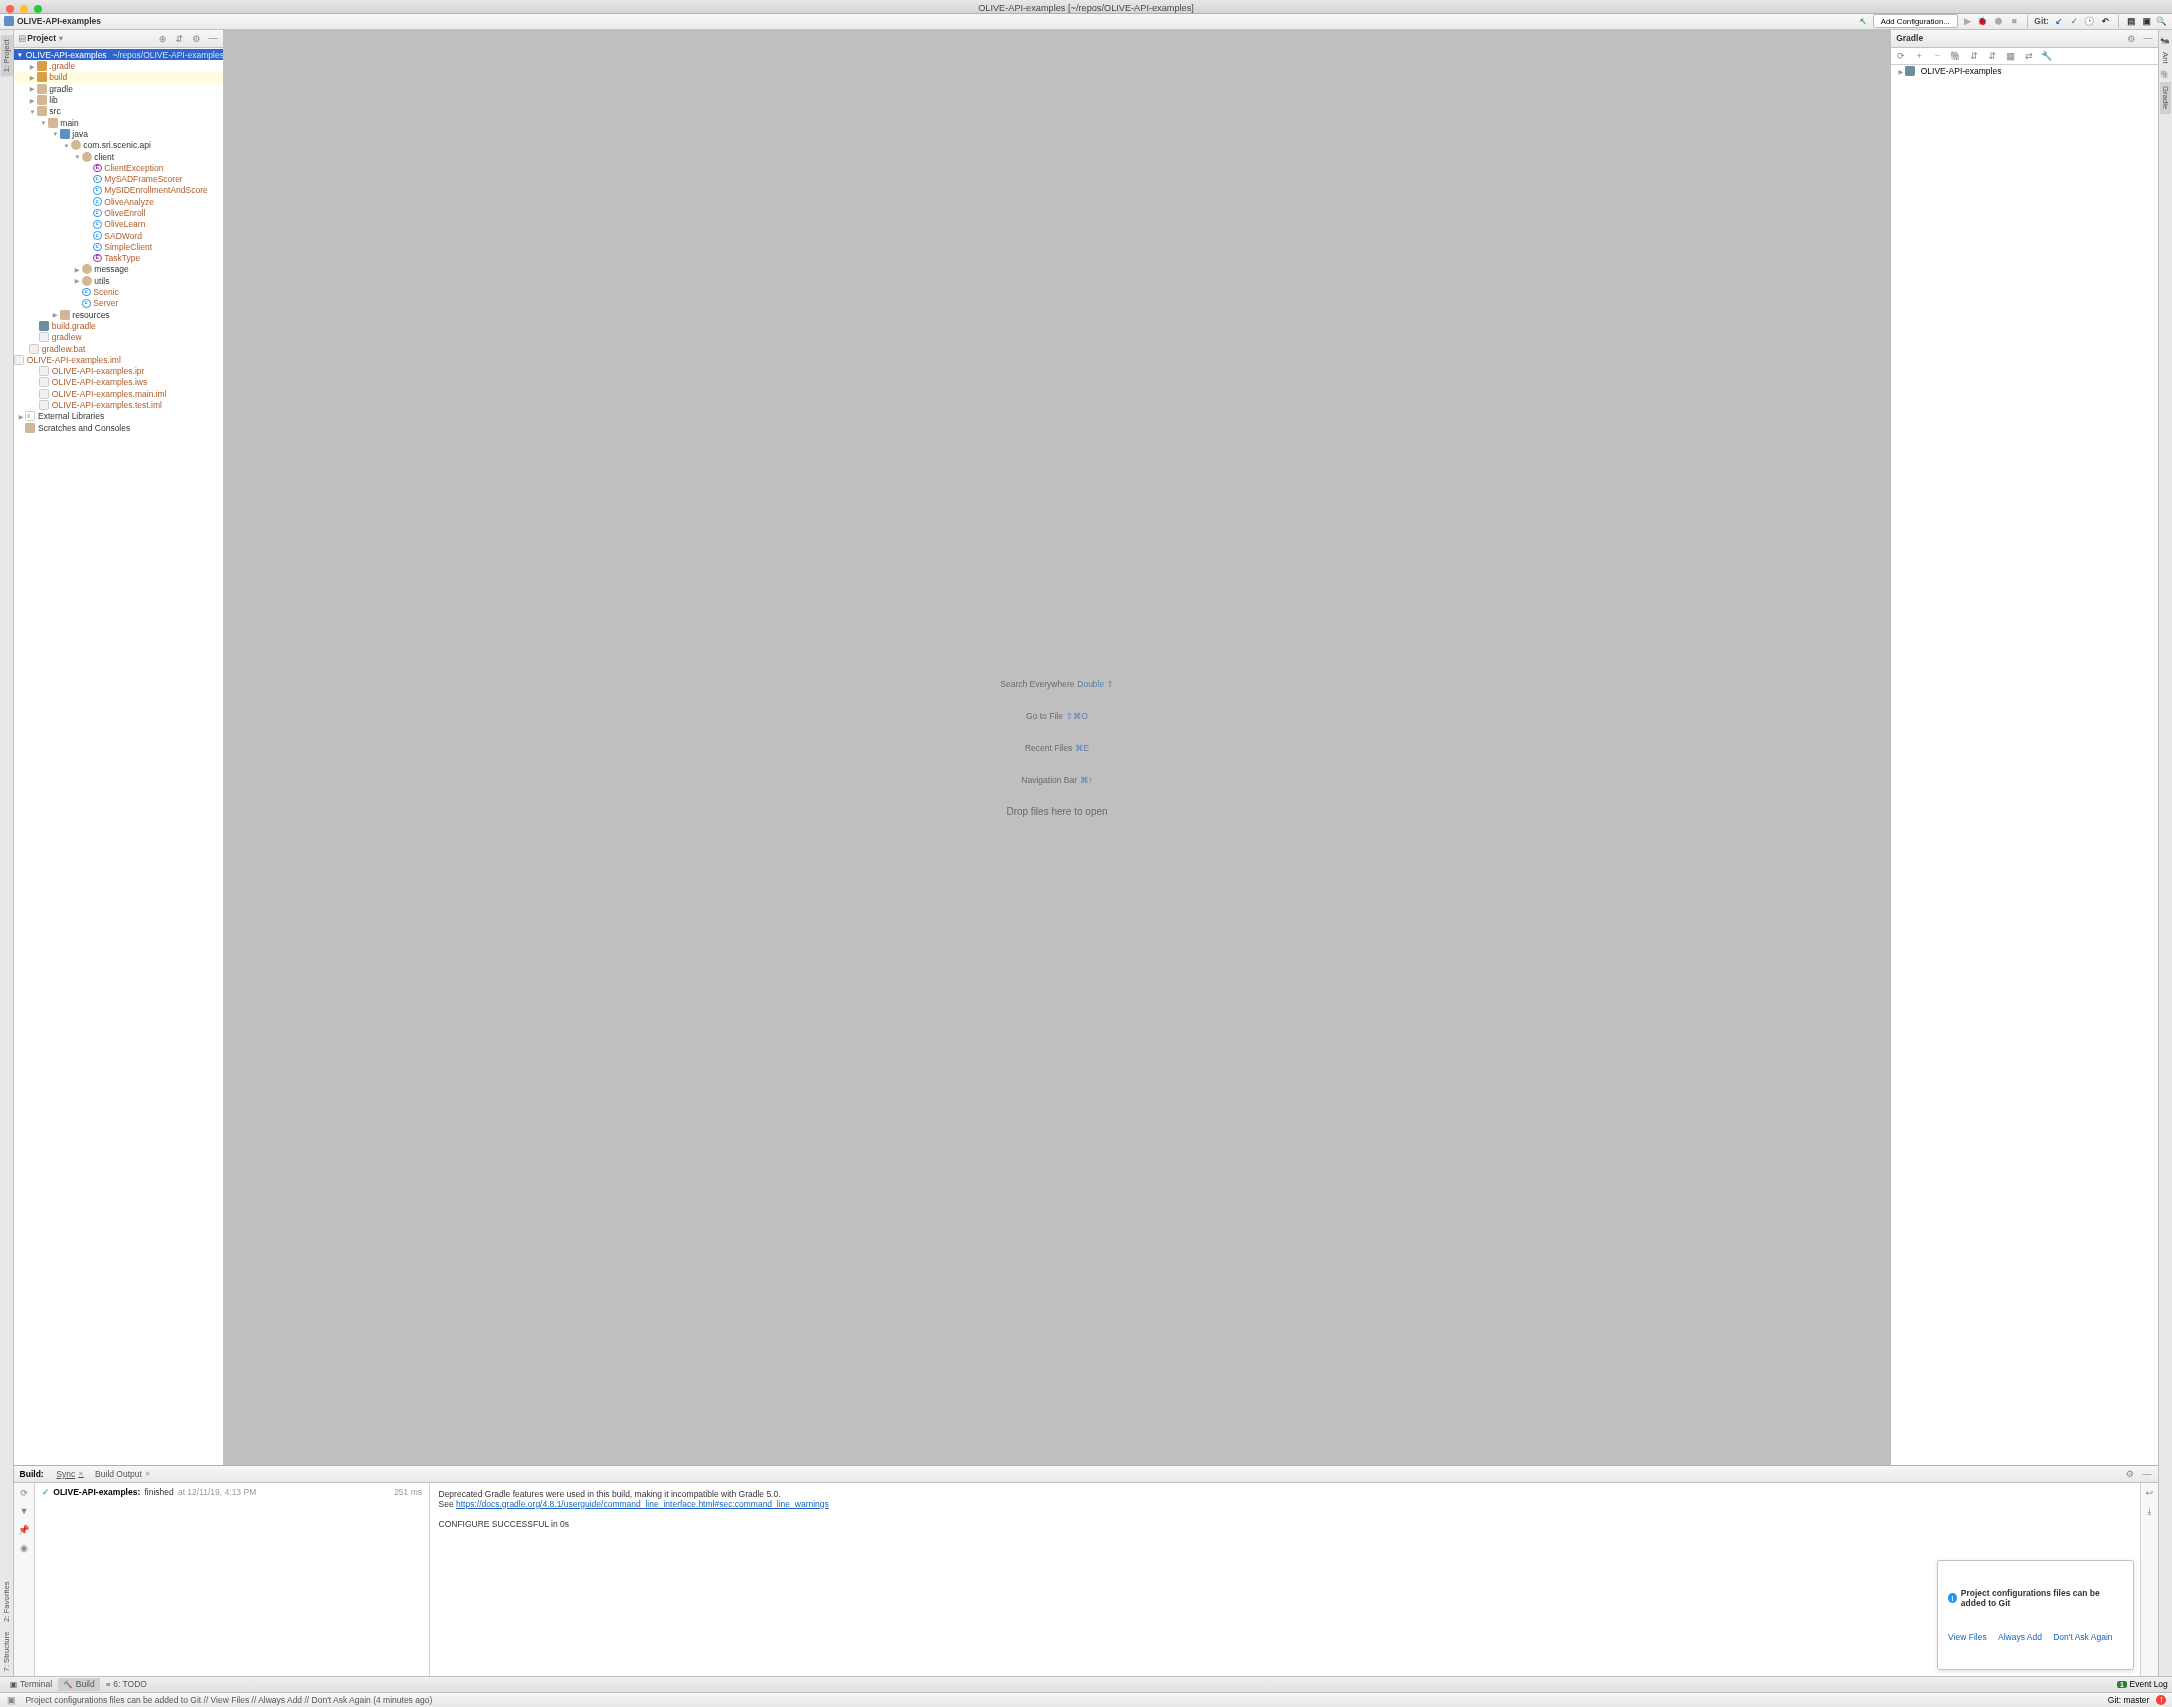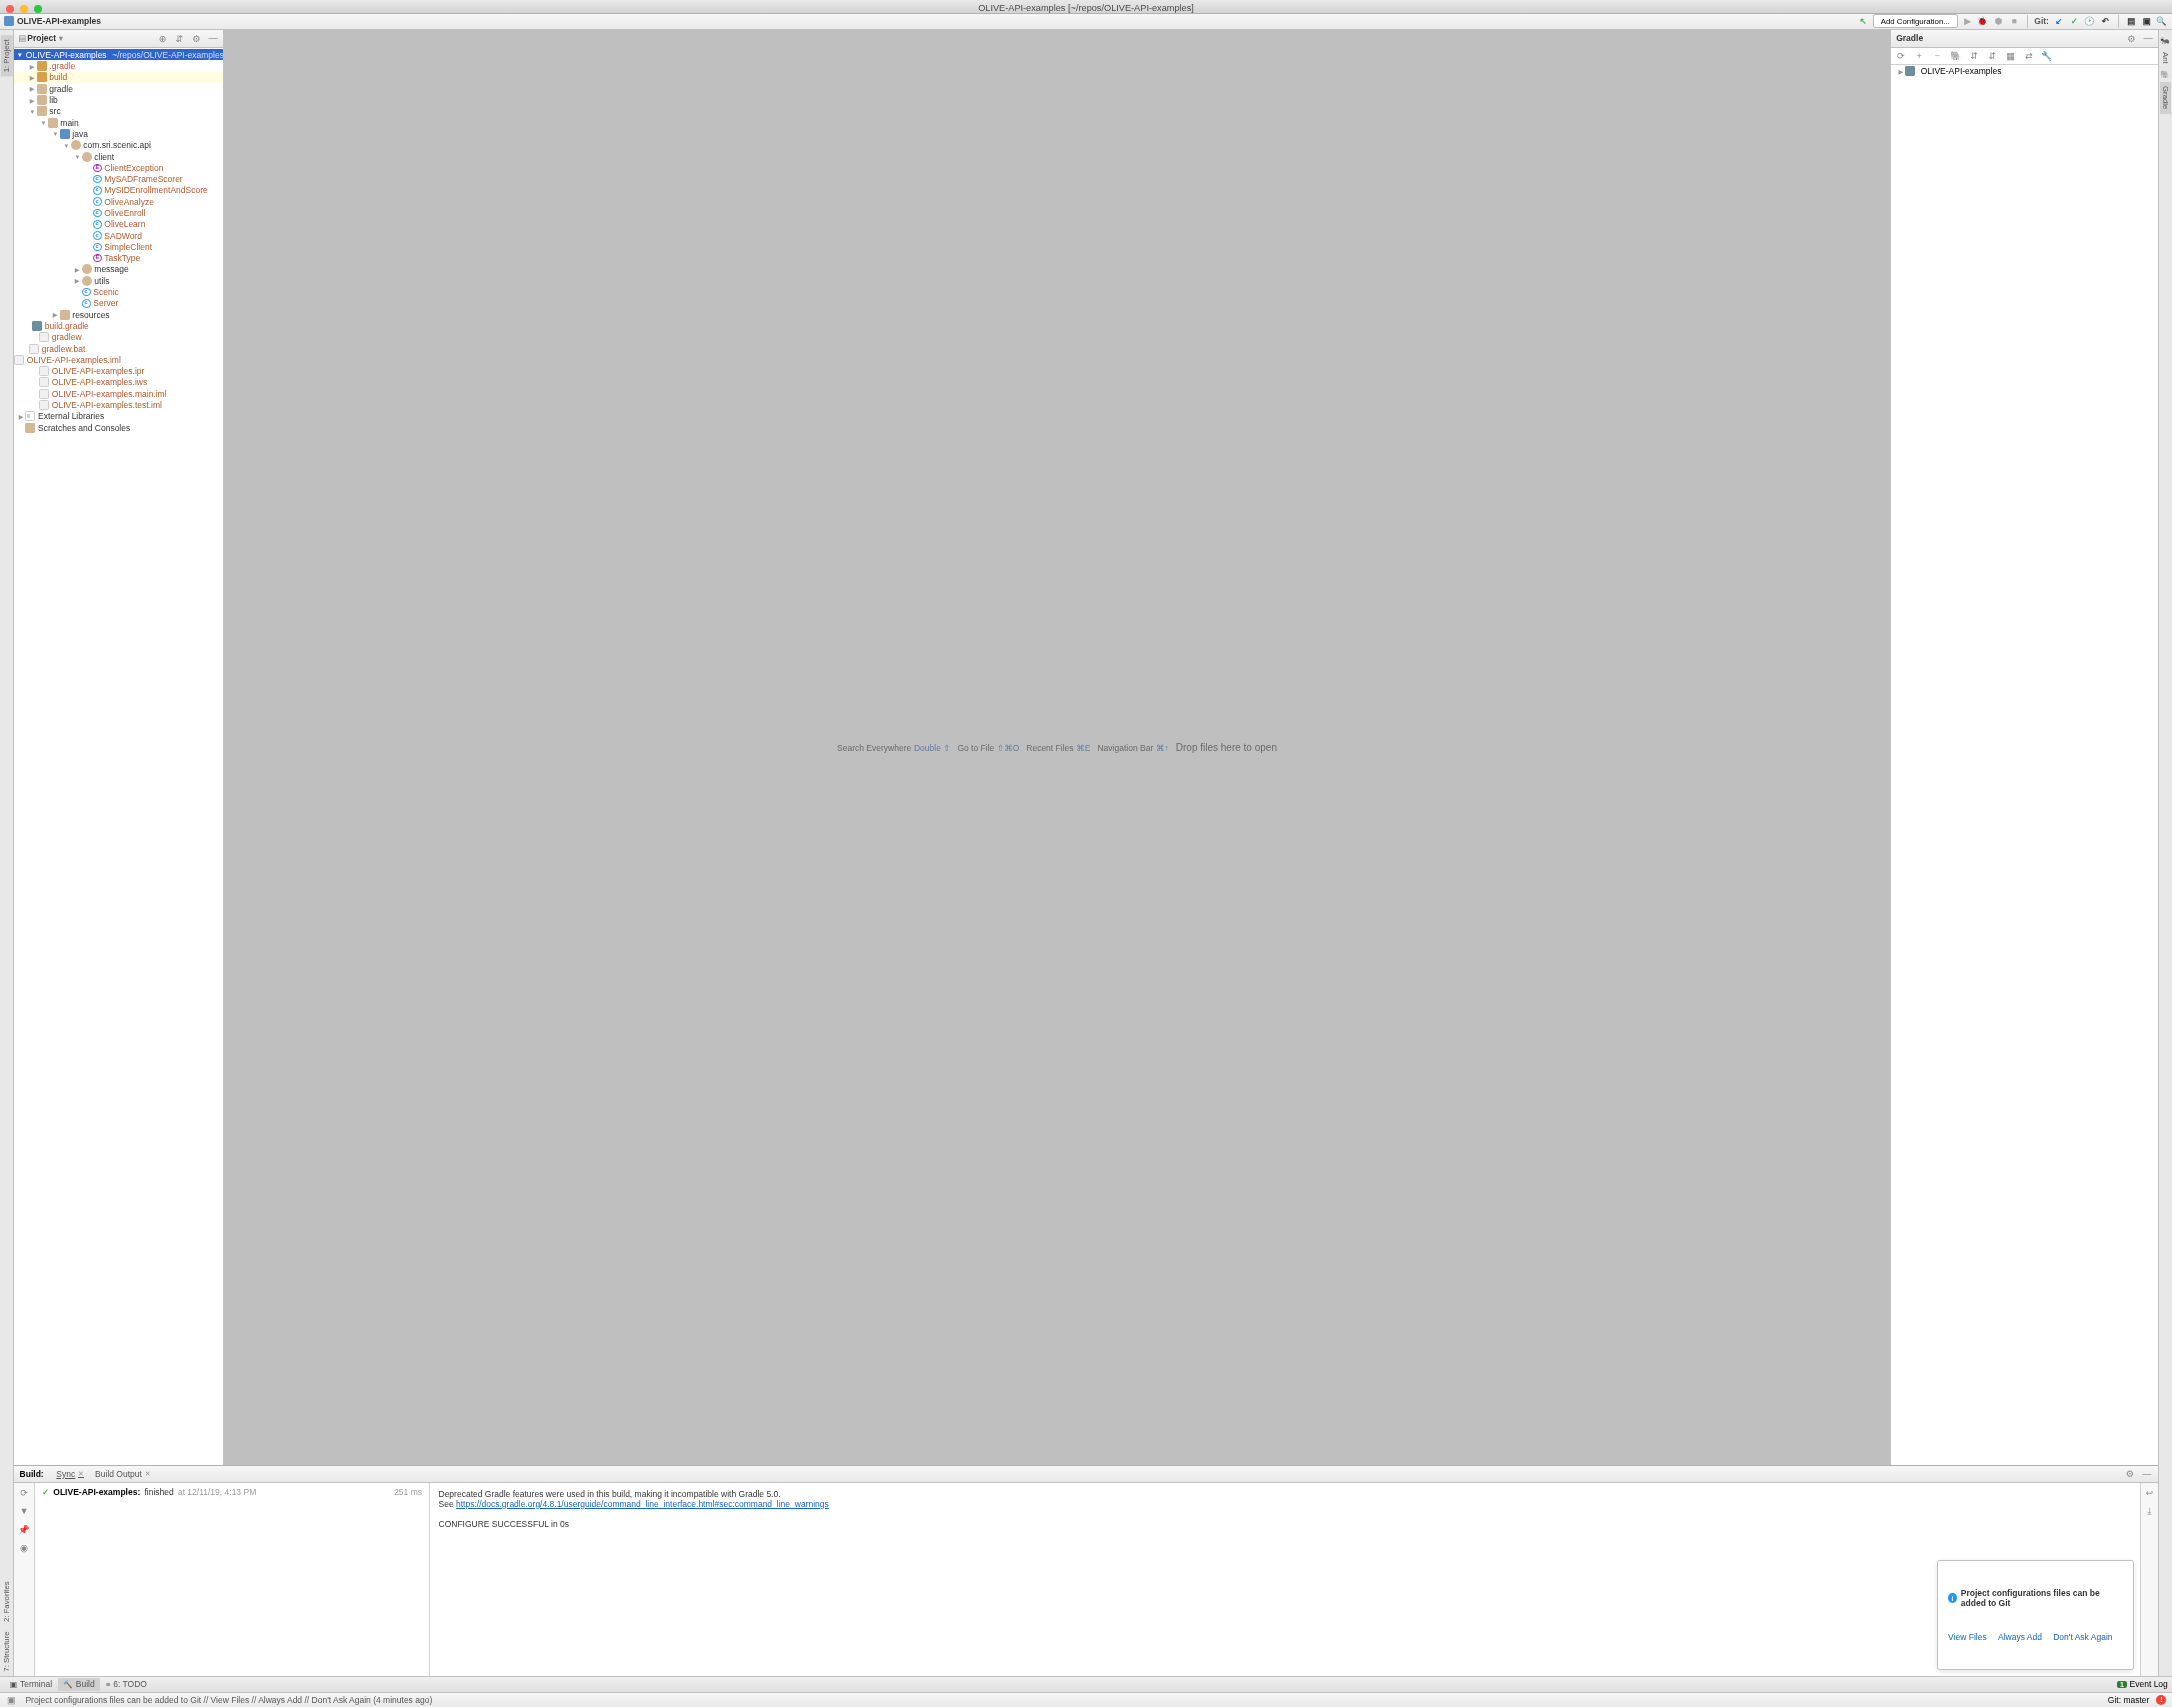--- a/index.html
+++ b/index.html
@@ -47,21 +47,21 @@
 .fico.gradle{background:#6b8e9f}
 .fico.file{background:#f0f0f0;border:0.7px solid #ccc}
 .fico.iml{background:#f0f0f0;border:0.7px solid #ccc}
 .fico.lib{background:#fff;border:0.7px solid #ccc}
 .fico.lib::after{content:'|||';font-size:4.2px;color:#4caf50;position:absolute;top:0.7px;left:0.7px;letter-spacing:0px}
 .fico.scratch{background:#d4b896}
 .node .txt{color:#333}
 .node.sel .txt{color:#fff}
 .node .txt.br{color:#b05a2a}
 .node .path{color:#999;margin-left:5.6px}
-.editor{flex:1;background:#bfbfbf;display:flex;flex-direction:row;align-items:center;justify-content:center;gap:7px}
+.editor{flex:1;background:#bfbfbf;display:flex;flex-direction:column;align-items:center;justify-content:center;gap:21px}
 .editor .tip{color:#6a6a6a;font-size:10px}
 .editor .tip .kb{color:#5b7fa6}
 .gradle-panel{width:268px;background:#fff;border-left:0.7px solid #c0c0c0;display:flex;flex-direction:column}
 .gradle-tb{height:17px;border-bottom:0.7px solid #d0d0d0;display:flex;align-items:center;padding:0 4.2px;gap:7px}
 .gnode{display:flex;align-items:center;padding:1.4px 5.6px;cursor:pointer}
 .build-panel{height:211px;border-top:0.7px solid #b0b0b0;display:flex;flex-direction:column}
 .build-tabs{height:17px;background:linear-gradient(#f7f7f7,#e8e8e8);display:flex;align-items:center;padding:0 5.6px;border-bottom:0.7px solid #c0c0c0}
 .build-tabs .lbl{font-weight:700;margin-right:8.5px}
 .build-tabs .tab{padding:1.4px 4.2px;cursor:pointer;color:#555;margin-right:2.8px;display:flex;align-items:center;gap:2.8px}
 .build-tabs .tab .close{color:#999;font-size:7px}
@@ -257,21 +257,21 @@
             </div>
           <div class="node" style="padding-left:68px">
               <span class="fico c-java"></span>
               <span class="txt br">Server</span>
             </div>
           <div class="node" style="padding-left:37px">
               <span class="arr">▶</span>
               <span class="fico dir"></span>
               <span class="txt">resources</span>
             </div>
-          <div class="node" style="padding-left:18px">
+          <div class="node" style="padding-left:25px">
               <span class="fico gradle"></span>
               <span class="txt br">build.gradle</span>
             </div>
           <div class="node" style="padding-left:25px">
               <span class="fico file"></span>
               <span class="txt br">gradlew</span>
             </div>
           <div class="node" style="padding-left:15px">
               <span class="fico file"></span>
               <span class="txt br">gradlew.bat</span>

